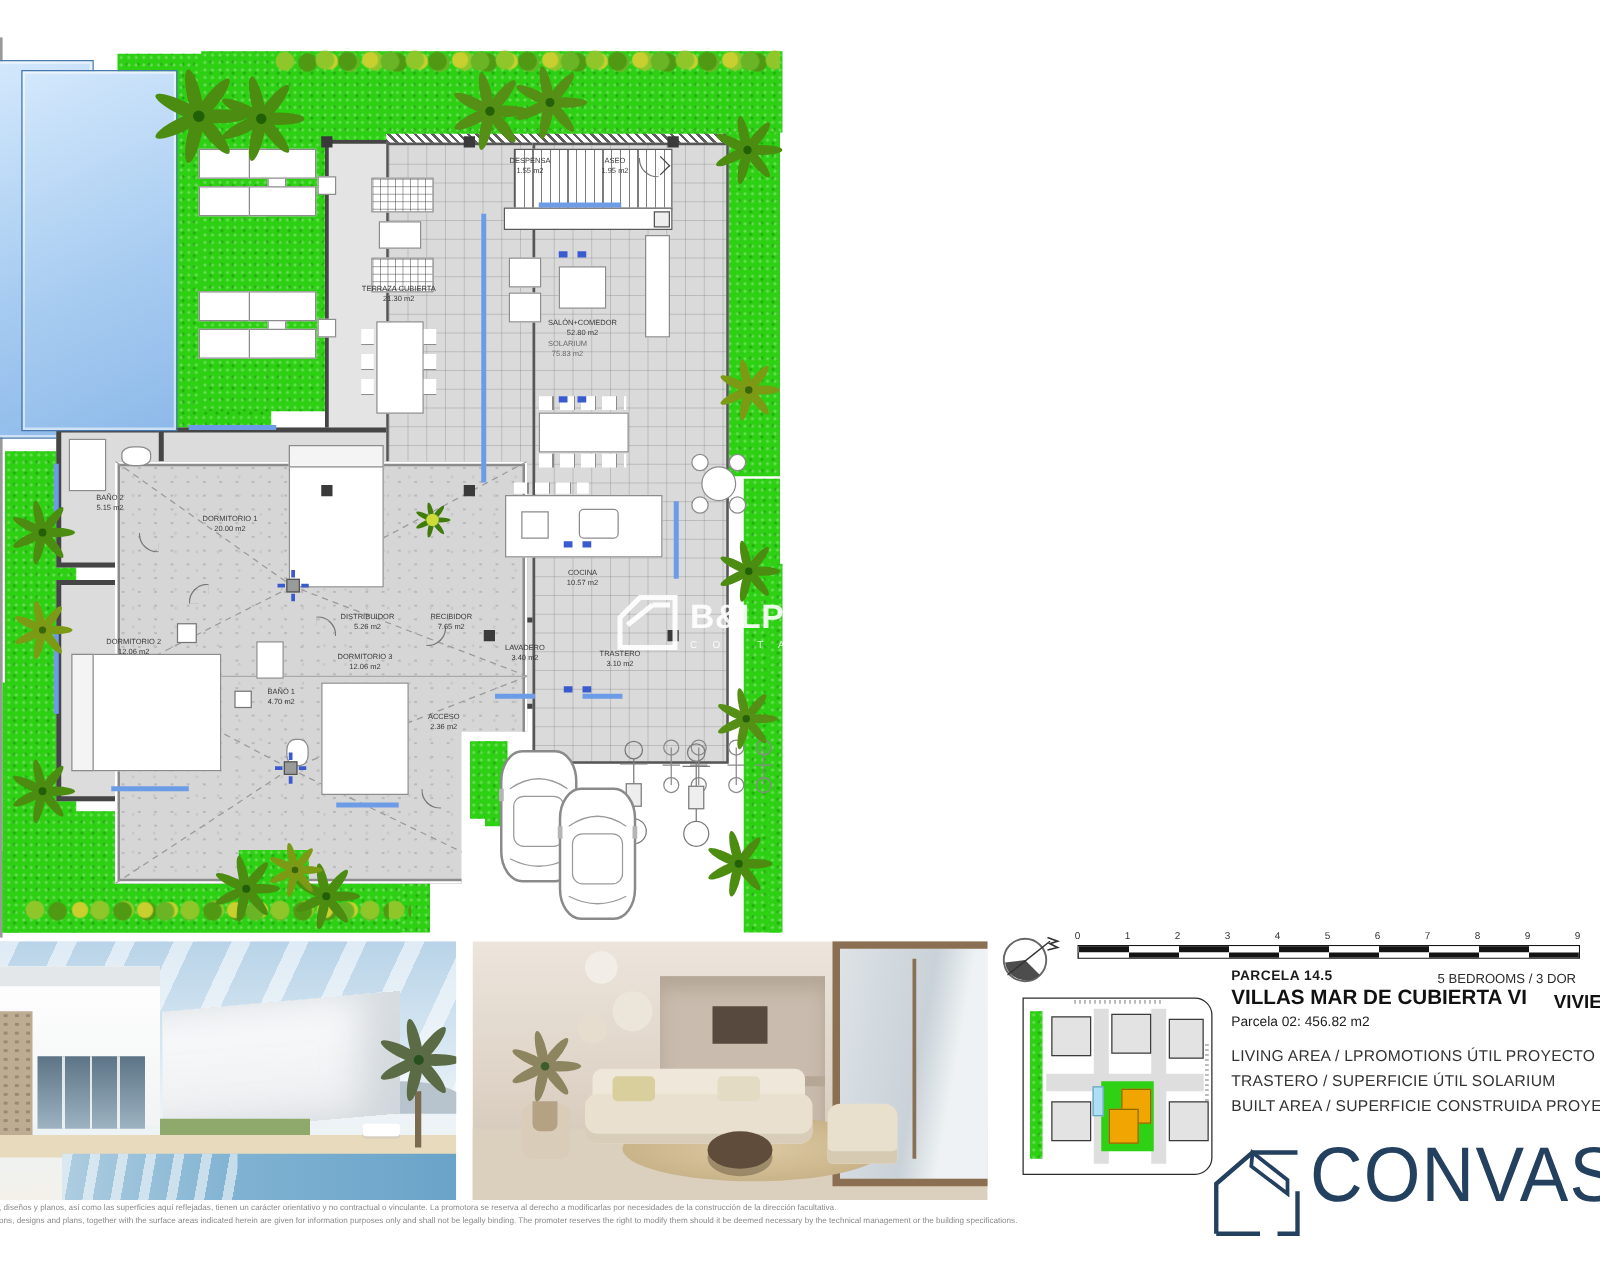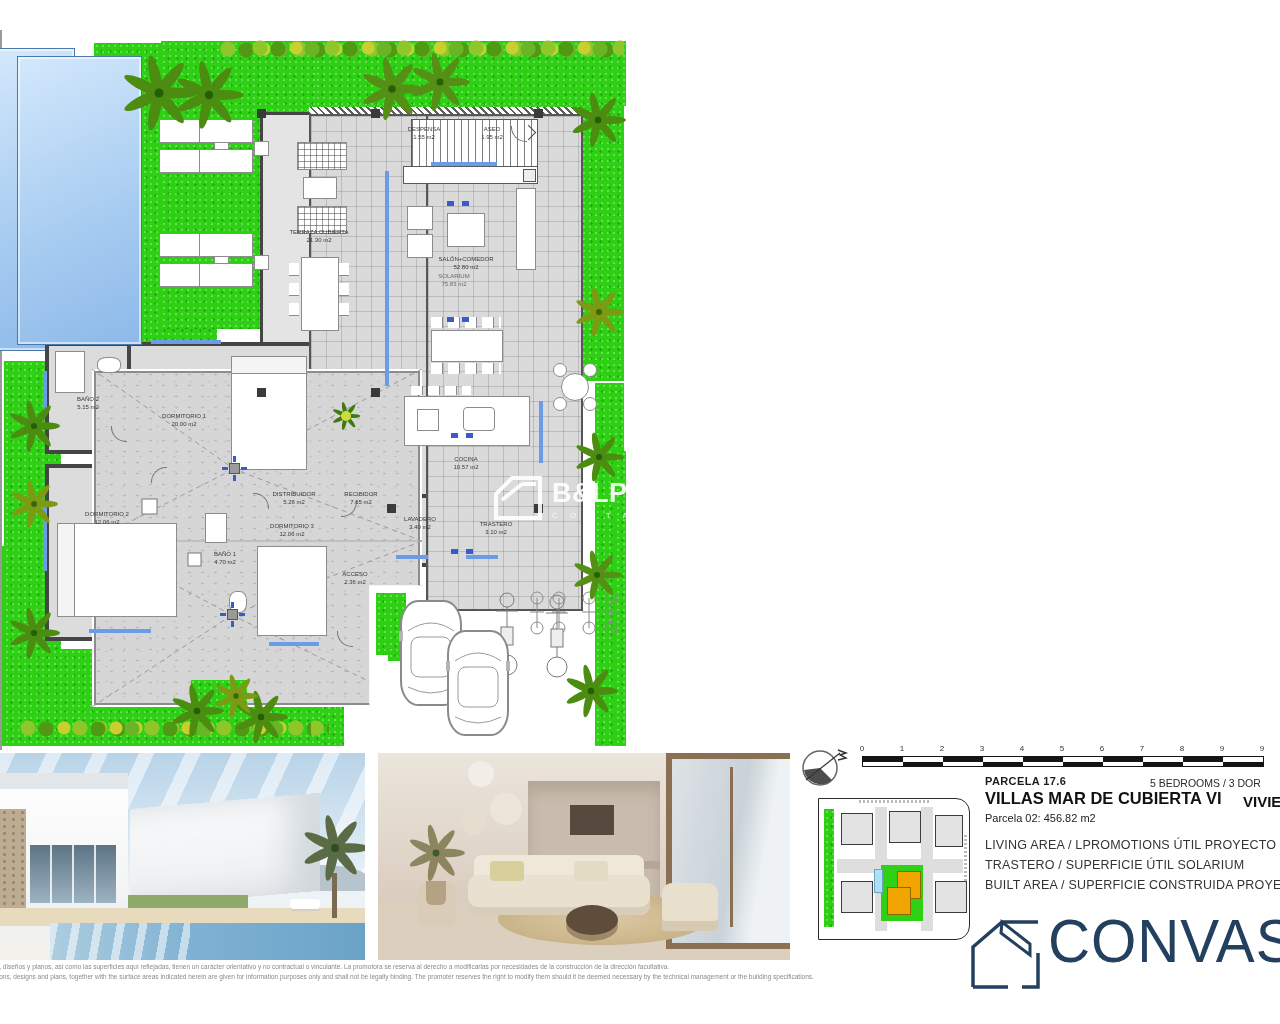--- a/index.html
+++ b/index.html
@@ -500,21 +500,21 @@
   <div class="minihouse" style="left:70px;top:12px;"></div>
   <div class="minihouse" style="left:116px;top:16px;width:26px;"></div>
   <div class="minihouse" style="left:22px;top:82px;"></div>
   <div class="abs" style="left:62px;top:66px;width:42px;height:56px;background:#2fd115;z-index:2;"></div>
   <div class="abs" style="left:55px;top:70px;width:7px;height:22px;background:#aee0f5;border:1px solid #6aa4c4;z-index:2;"></div>
   <div class="abs" style="left:78px;top:72px;width:22px;height:26px;background:#f0a500;border:1.5px solid #8a6a00;z-index:3;"></div>
   <div class="abs" style="left:68px;top:88px;width:22px;height:26px;background:#f0a500;border:1.5px solid #8a6a00;z-index:3;"></div>
   <div class="minihouse" style="left:116px;top:82px;"></div>
 </div>
 
-<div class="abs" style="left:985px;top:775px;font-size:11px;font-weight:bold;color:#1c1c1c;letter-spacing:.4px;">PARCELA 17.6</div>
+<div class="abs" style="left:985px;top:775px;font-size:11px;font-weight:bold;color:#1c1c1c;letter-spacing:.4px;">PARCELA 14.5</div>
 <div class="abs" style="left:1150px;top:777px;font-size:10.5px;color:#2a2a2a;white-space:nowrap;z-index:3;">5 BEDROOMS / 3 DOR</div>
 <div class="abs" style="left:985px;top:789px;font-size:16.5px;font-weight:bold;color:#111;white-space:nowrap;">VILLAS MAR DE CUBIERTA VI</div>
 <div class="abs" style="left:1243px;top:793px;font-size:15px;font-weight:bold;color:#111;white-space:nowrap;z-index:3;">VIVIE</div>
 <div class="abs" style="left:985px;top:812px;font-size:11px;color:#222;">Parcela 02:  456.82 m2</div>
 <div class="infoline" style="top:838px;">LIVING AREA / LPROMOTIONS ÚTIL PROYECTO</div>
 <div class="infoline" style="top:858px;">TRASTERO / SUPERFICIE ÚTIL SOLARIUM</div>
 <div class="infoline" style="top:878px;">BUILT AREA / SUPERFICIE CONSTRUIDA PROYECTO</div>
 
 <div class="abs" style="left:964px;top:905px;width:320px;height:100px;z-index:3;">
   <svg class="abs" style="left:0;top:8px;" width="82" height="78" viewBox="0 0 82 78">

